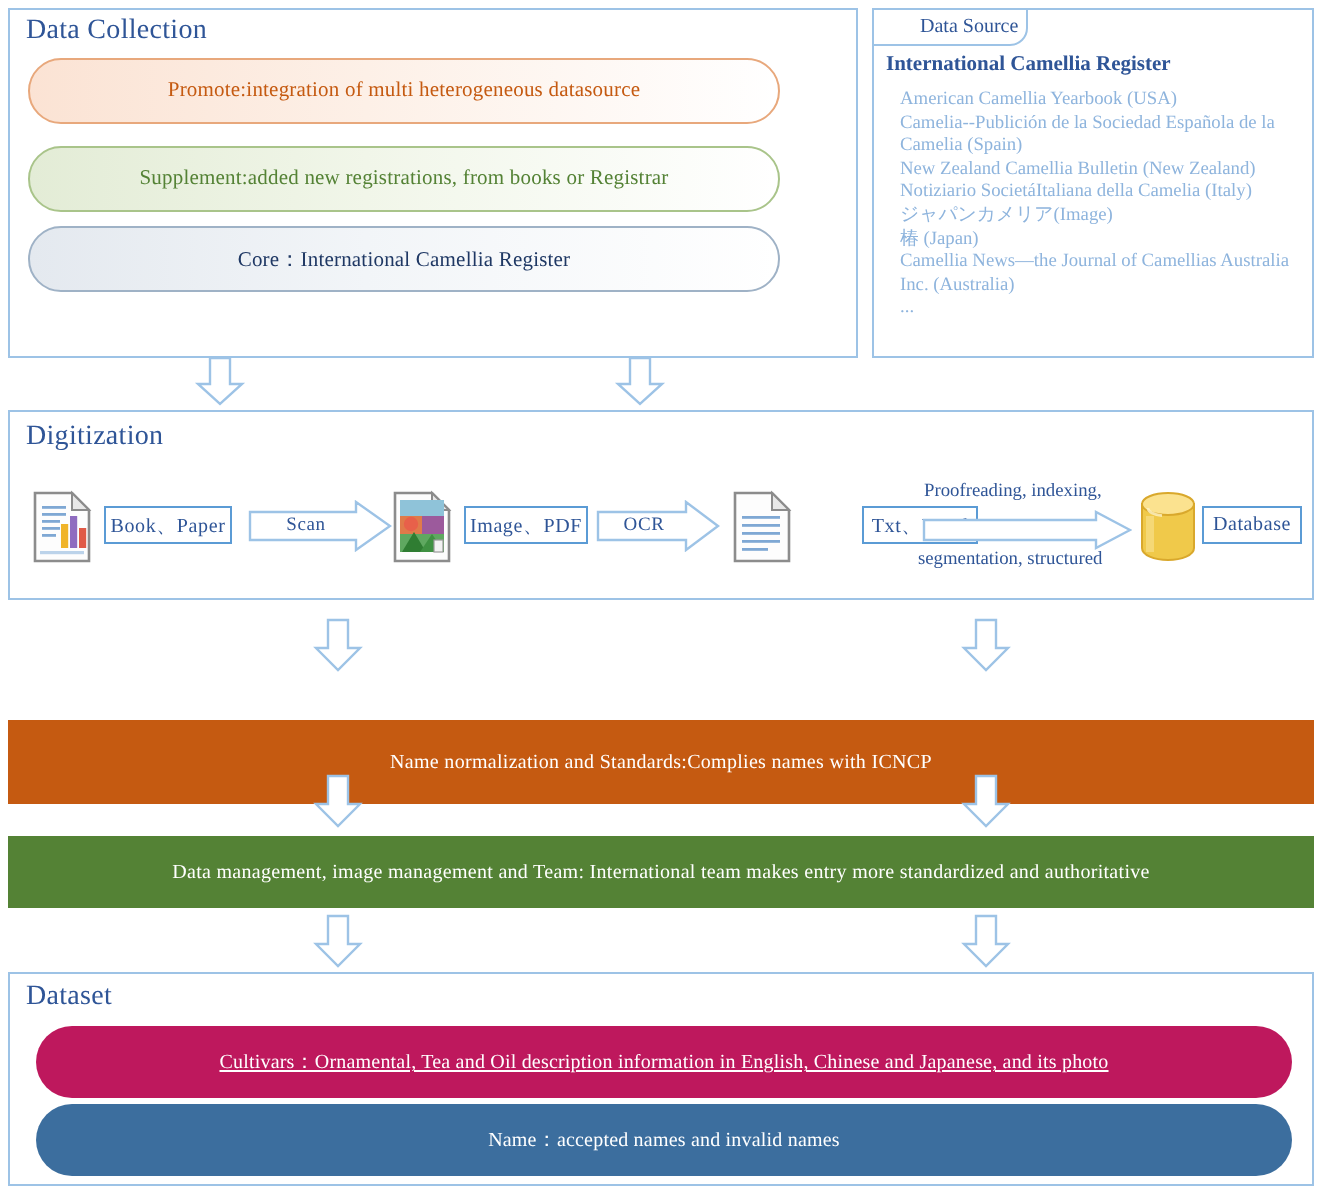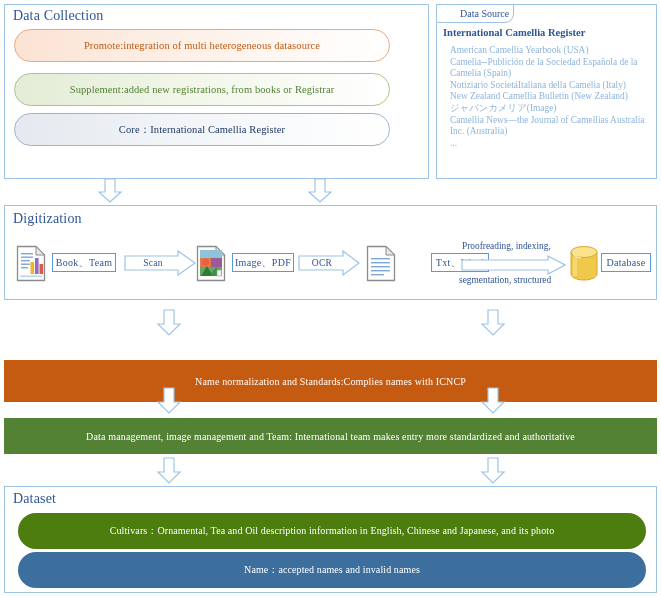--- a/index.html
+++ b/index.html
@@ -117,21 +117,21 @@
   .bar-orange{background:#c55a11;}
   .bar-green{background:#548235;}
 
   
   .ds-pill{
     position:absolute;
     border-radius:22px;
     display:flex;align-items:center;justify-content:center;
     color:#ffffff;font-size:10px;white-space:nowrap;letter-spacing:.1px;
   }
-  .ds-pill-a{background:#4d7c0f;}
+  .ds-pill-a{background:#be185d;text-decoration:underline;}
   .ds-pill-b{background:#3c6e9e;}
 
   .down-arrow{position:absolute;}
 </style>
 </head>
 <body>
 
 <div class="stage">
 
   <div class="panel" style="left:4px;top:4px;width:425px;height:175px;">
@@ -153,23 +153,24 @@
   <div class="panel" style="left:436px;top:4px;width:221px;height:175px;">
   </div>
   <div class="tab-shape" style="left:436px;top:4px;width:78px;height:19px;">
     <span>Data Source</span>
   </div>
   <div class="ds-heading" style="left:443px;top:27px;">International Camellia Register</div>
 
   <div class="ds-list" style="left:450px;top:45px;">
     <div>American Camellia Yearbook (USA)</div>
     <div>Camelia--Publición de la Sociedad Española de la Camelia (Spain)</div>
+    <div>New Zealand Camellia Bulletin (New Zealand)</div>
     <div>Notiziario SocietáItaliana della Camelia (Italy)</div>
-    <div>New Zealand Camellia Bulletin (New Zealand)</div>
     <div>ジャパンカメリア(Image)</div>
+    <div>椿 (Japan)</div>
     <div>Camellia News—the Journal of Camellias Australia Inc. (Australia)</div>
     <div>...</div>
   </div>
 
   <svg class="down-arrow" style="left:97px;top:178px;" width="26" height="26" viewBox="0 0 26 26">
     <path d="M8 1 H18 V14 H24 L13 24 L2 14 H8 Z" fill="#ffffff" stroke="#9dc3e6" stroke-width="1.2"></path>
   </svg>
   <svg class="down-arrow" style="left:307px;top:178px;" width="26" height="26" viewBox="0 0 26 26">
     <path d="M8 1 H18 V14 H24 L13 24 L2 14 H8 Z" fill="#ffffff" stroke="#9dc3e6" stroke-width="1.2"></path>
   </svg>
@@ -185,21 +186,21 @@
     <rect x="5" y="11.5" width="12" height="1.4" fill="#7fa8d4"></rect>
     <rect x="5" y="15" width="9" height="1.4" fill="#7fa8d4"></rect>
     <rect x="5" y="18.5" width="9" height="1.4" fill="#7fa8d4"></rect>
     <rect x="5" y="22" width="7" height="1.4" fill="#7fa8d4"></rect>
     <rect x="14.5" y="17" width="3.6" height="12" fill="#f0b429"></rect>
     <rect x="19" y="13" width="3.6" height="16" fill="#8f6cc0"></rect>
     <rect x="23.5" y="19" width="3.6" height="10" fill="#e05a47"></rect>
     <rect x="4" y="30.5" width="22" height="1.6" fill="#bcd3ea"></rect>
   </svg>
   <div class="lbl-box" style="left:52px;top:253px;width:64px;height:19px;">
-    <span>Book、Team</span>
+    <span>Book、Paper</span>
   </div>
 
   <div class="arrow-right" style="left:124px;top:250px;width:72px;height:26px;">
     <svg width="72" height="26" viewBox="0 0 72 26">
       <path d="M1 6 H54 V1 L71 13 L54 25 V20 H1 Z" fill="#ffffff" stroke="#9dc3e6" stroke-width="1.2"></path>
     </svg>
     <div class="txt">Scan</div>
   </div>
 
   <svg class="doc-icon" style="left:196px;top:245px;" width="30" height="37" viewBox="0 0 30 37">

